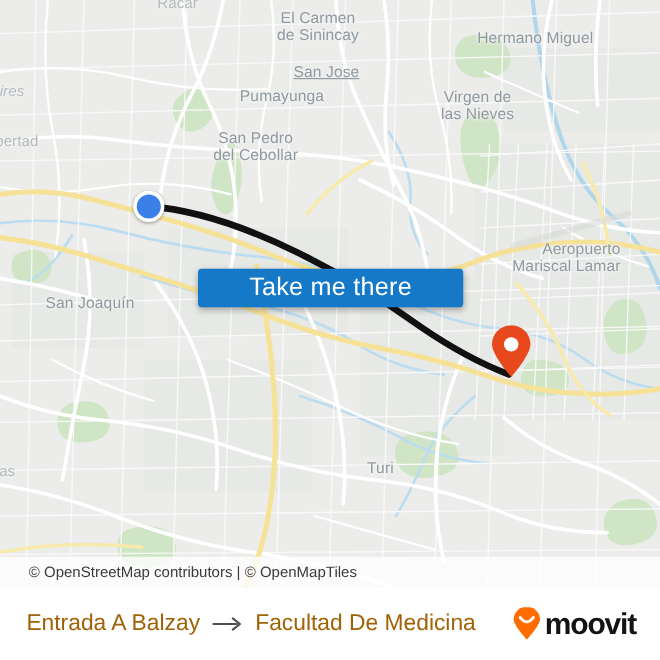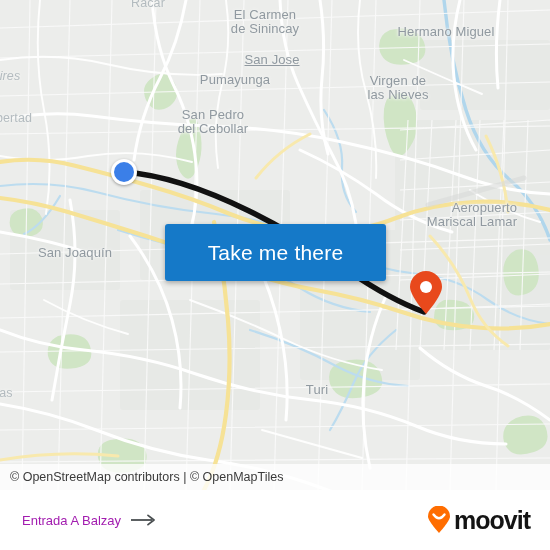--- a/index.html
+++ b/index.html
@@ -38,48 +38,48 @@
     background:#ffffff;box-shadow:0 1px 3px rgba(0,0,0,.35);
   }
   #origin-dot .inner{
     position:absolute;left:3px;top:3px;width:20px;height:20px;border-radius:50%;
     background:#3b7fe8;
   }
   #dest-pin{position:absolute;left:426px;top:315px;width:34px;height:44px;margin-left:-17px;margin-top:-44px;}
 
   
   #take-me-there{
-    position:absolute;left:165px;top:224px;width:221px;height:57px;
+    position:absolute;left:165px;top:224px;width:221px;height:32px;
     background:#1579c8;border:0;border-radius:3px;
     color:#ffffff;font-size:21px;letter-spacing:.2px;
     font-family:"Liberation Sans","DejaVu Sans",sans-serif;
     cursor:pointer;
     box-shadow:0 2px 5px rgba(0,0,0,.30);
     display:flex;align-items:center;justify-content:center;
     padding:0;
   }
 
   
   #attribution{
     position:absolute;left:0;top:464px;width:550px;height:26px;
     background:rgba(255,255,255,.78);
     display:flex;align-items:center;
   }
   #attribution .attr-text{
-    font-size:12.5px;color:#3b3b3b;padding-left:10px;white-space:nowrap;
+    font-size:12.5px;color:#3b3b3b;padding-left:24px;white-space:nowrap;
     font-family:"Liberation Sans","DejaVu Sans",sans-serif;
   }
 
   
   #footer{
     position:absolute;left:0;top:490px;width:550px;height:60px;
     background:#ffffff;display:flex;align-items:center;
   }
   #trip{display:flex;align-items:center;padding-left:22px;gap:10px;}
-  #trip .ep{font-size:13px;color:#a21caf;white-space:nowrap;}
+  #trip .ep{font-size:19px;color:#a16207;white-space:nowrap;}
   #trip .arrow{display:block;width:26px;height:12px;}
   #brand{position:absolute;right:20px;top:50%;transform:translateY(-50%);display:flex;align-items:center;gap:3px;}
   #brand .wordmark{font-size:25px;font-weight:bold;color:#141414;letter-spacing:-1px;line-height:25px;}
 </style>
 </head>
 <body>
 
 <div id="app">
 
   <div id="map">
@@ -228,20 +228,21 @@
     </div>
   </div>
 
   <div id="footer">
     <div id="trip">
       <span class="ep">Entrada A Balzay</span>
       <svg class="arrow" viewBox="0 0 26 12" xmlns="http://www.w3.org/2000/svg">
         <path d="M0 6 L21 6" stroke="#4a4f51" stroke-width="1.8" fill="none"></path>
         <path d="M17 1.4 L23 6 L17 10.6" stroke="#4a4f51" stroke-width="1.8" fill="none" stroke-linecap="round" stroke-linejoin="round"></path>
       </svg>
+      <span class="ep">Facultad De Medicina</span>
     </div>
     <div id="brand">
       <svg width="24" height="28" viewBox="0 0 24 28" xmlns="http://www.w3.org/2000/svg">
         <path d="M12 27 C12 27 23 15 23 10.5 A11 11 0 0 0 1 10.5 C1 15 12 27 12 27 Z" fill="#ff6d00"></path>
         <path d="M6.5 8.5 Q12 16 17.5 8.5" stroke="#ffffff" stroke-width="2.4" fill="none" stroke-linecap="round"></path>
       </svg>
       <span class="wordmark">moovit</span>
     </div>
   </div>
 

